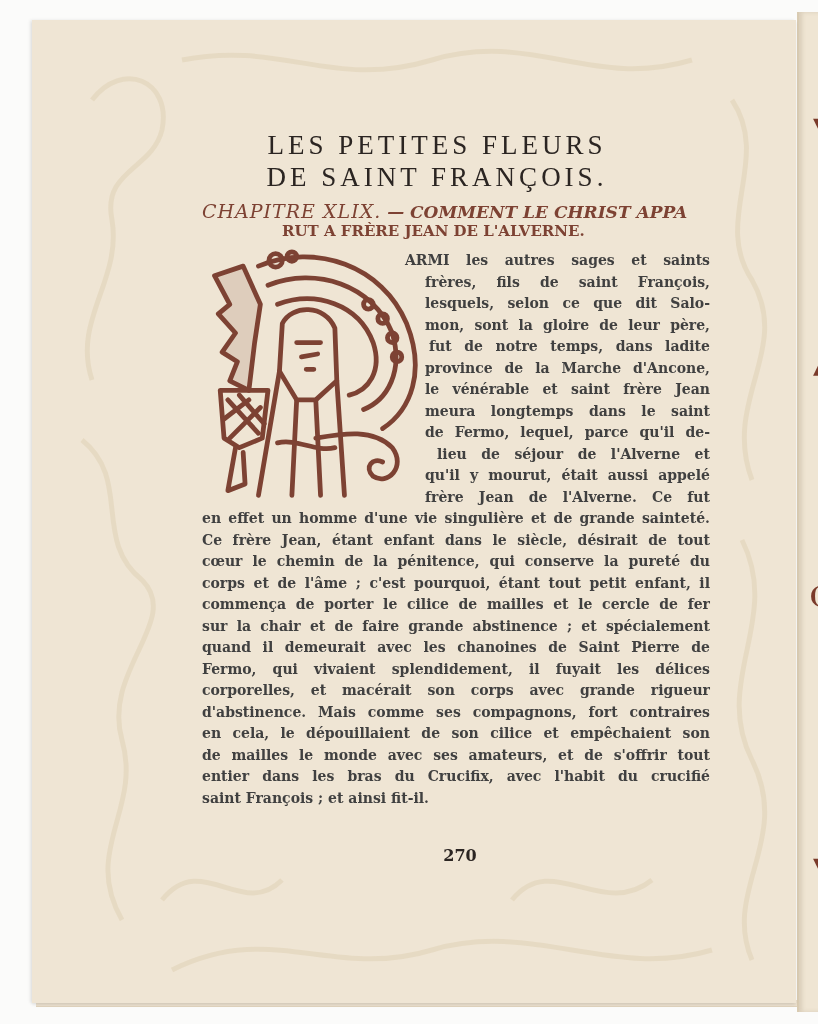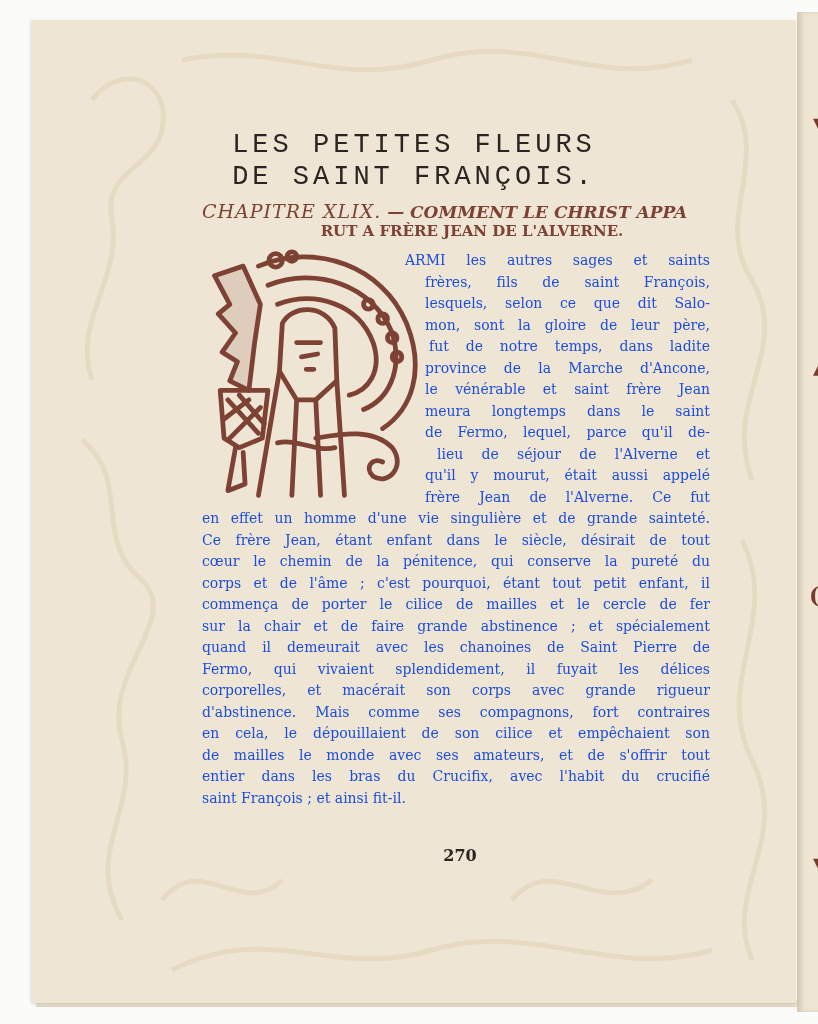--- a/index.html
+++ b/index.html
@@ -22,36 +22,36 @@
   .next-page {
     position: absolute; left: 797px; top: 12px; width: 21px; height: 1000px;
     background: #efe5d3;
     border-left: 2px solid #d9cbb2;
     box-shadow: inset 3px 0 4px rgba(120,100,70,0.18);
   }
   .next-glyph { position: absolute; color: #7a3a2a; font-weight: bold; font-size: 22px; }
   .watermark { position: absolute; left: 0; top: 0; width: 764px; height: 983px; opacity: 0.35; }
   .title {
     position: absolute; left: 0; width: 764px; text-align: center;
-    color: #2b2522; font-family: Liberation Mono, monospace;
-    font-size: 27px; letter-spacing: 4px; font-weight: normal;
+    color: #2b2522; font-family: Liberation Serif, serif;
+    font-size: 27px; letter-spacing: 4px; font-weight: normal; padding-left: 23px;
   }
   .title.l1 { top: 110px; }
   .title.l2 { top: 142px; }
   .chapter {
-    position: absolute; left: 0; width: 764px; text-align: center;
+    position: absolute; left: 0; width: 764px; text-align: left;
     color: #7d4233; font-family: "DejaVu Serif", serif; font-weight: bold;
   }
   .chapter.l1 { top: 180px; font-size: 17px; left: 170px; width: 500px; text-align: left; font-style: italic; }
   .chapter.l1 .big { font-size: 19px; font-weight: normal; letter-spacing: 1px; }
   .chapter.l2 { top: 202px; font-size: 15px; left: 250px; width: 380px; }
   .illustration { position: absolute; left: 168px; top: 227px; width: 222px; height: 258px; }
   .body-text {
-    position: absolute; color: #1d4ed8;
-    font-family: "DejaVu Serif", serif; font-weight: normal;
+    position: absolute; color: #404040;
+    font-family: "DejaVu Serif", serif; font-weight: bold;
     font-size: 14px; line-height: 21.5px;
   }
   .line { display: block; white-space: nowrap; text-align: justify; text-align-last: justify; }
   .line.last { text-align-last: left; }
   .col-right { left: 375px; top: 230px; width: 303px; }
   .col-right .line:first-child { margin-left: -2px; }
   .col-full { left: 170px; top: 488px; width: 508px; }
   .page-number {
     position: absolute; left: 0; width: 764px; top: 826px; text-align: center;
     color: #2b2522; font-family: "DejaVu Serif", serif; font-weight: bold; font-size: 16px; margin-left: 46px;

